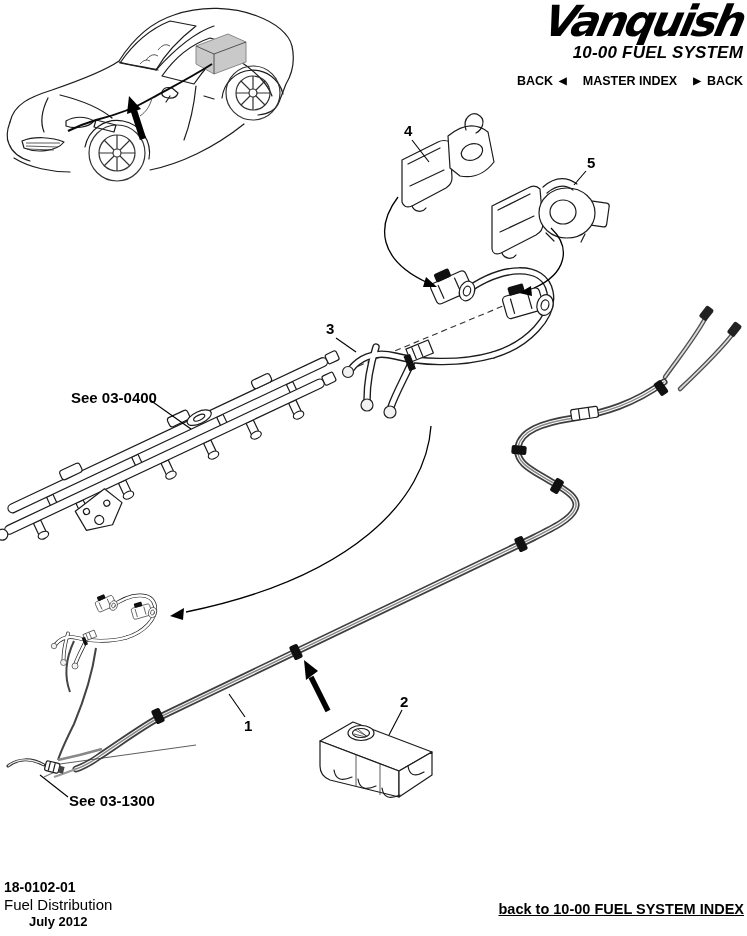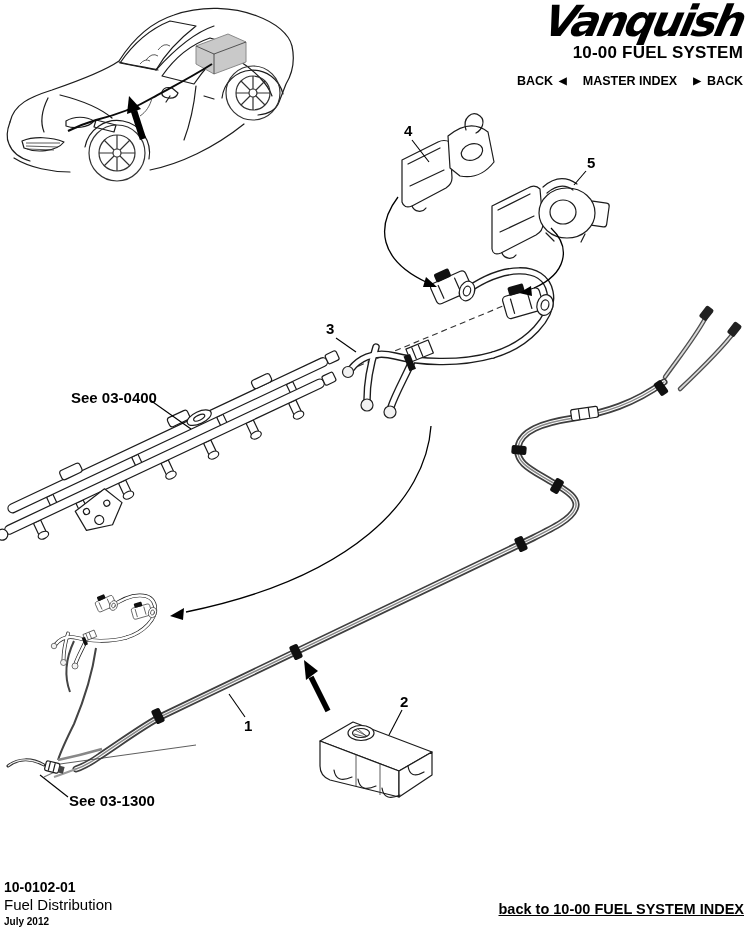--- a/index.html
+++ b/index.html
@@ -4,30 +4,30 @@
 <style>
   html,body{margin:0;padding:0;background:#ffffff;}
   .page{position:relative;width:747px;height:936px;background:#fff;
         font-family:"Liberation Sans",sans-serif;color:#000;overflow:hidden;}
   .art{position:absolute;left:0;top:0;}
   
   .hdr{position:absolute;top:2px;right:4px;text-align:right;z-index:5;}
   .logo{font-family:"DejaVu Sans",sans-serif;font-weight:bold;font-style:italic;
         font-size:43px;line-height:38px;letter-spacing:-3px;transform:skewX(-12deg);
         transform-origin:right;white-space:nowrap;}
-  .sect{font-size:17px;font-weight:bold;margin-top:3px;letter-spacing:.2px;}
+  .sect{font-size:17px;font-weight:bold;font-style:italic;margin-top:3px;letter-spacing:.2px;}
   .nav{margin-top:11px;font-size:12.5px;font-weight:bold;display:flex;gap:16px;
        justify-content:flex-end;align-items:center;text-align:right;}
   .nav .lnk{cursor:pointer;display:flex;gap:6px;align-items:center;white-space:nowrap;}
   .nav .arr{font-size:10px;line-height:1;}
   
   .ftr-left{position:absolute;left:4px;bottom:6px;z-index:5;}
   .doc-num{font-size:14px;font-weight:bold;line-height:17px;}
   .doc-title{font-size:15px;font-weight:normal;line-height:18px;}
-  .doc-date{font-size:10px;font-weight:bold;line-height:16px;}
+  .doc-date{font-size:13px;font-weight:bold;line-height:16px;text-align:center;}
   .ftr-link{position:absolute;right:3px;bottom:19px;font-size:14.5px;font-weight:bold;
             cursor:pointer;z-index:5;text-decoration:underline;}
   
   .ln{fill:none;stroke:#1c1c1c;stroke-width:1.2;stroke-linecap:round;stroke-linejoin:round;}
   .lnf{fill:#ffffff;stroke:#1c1c1c;stroke-width:1.2;stroke-linejoin:round;}
   .thin{fill:none;stroke:#333;stroke-width:0.8;}
   .tubeO{stroke:#1c1c1c;stroke-width:7.5;fill:none;stroke-linecap:round;}
   .tubeI{stroke:#ffffff;stroke-width:4.8;fill:none;stroke-linecap:round;}
   .pipeD{stroke:#3f3f3f;stroke-width:7;fill:none;stroke-linecap:round;stroke-linejoin:round;}
   .pipeW{stroke:#ffffff;stroke-width:3.6;fill:none;stroke-linecap:round;stroke-linejoin:round;}
@@ -304,19 +304,19 @@
         <span>MASTER INDEX</span>
       </span>
       <span class="lnk">
         <span class="arr">▶</span>
         <span>BACK</span>
       </span>
     </div>
   </div>
 
   <div class="ftr-left">
-    <div class="doc-num">10-0102-01</div>
+    <div class="doc-num">18-0102-01</div>
     <div class="doc-title">Fuel Distribution</div>
     <div class="doc-date">July 2012</div>
   </div>
   <div class="ftr-link">back to 10-00 FUEL SYSTEM INDEX</div>
 
 </div>
 
 </body></html>

